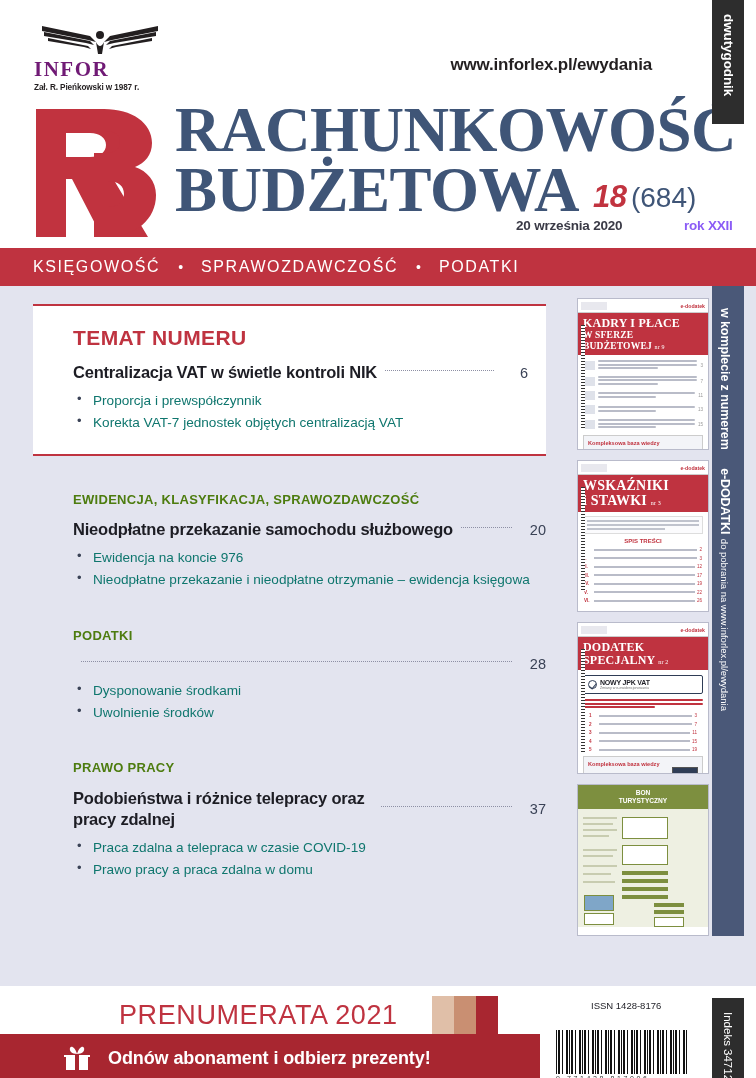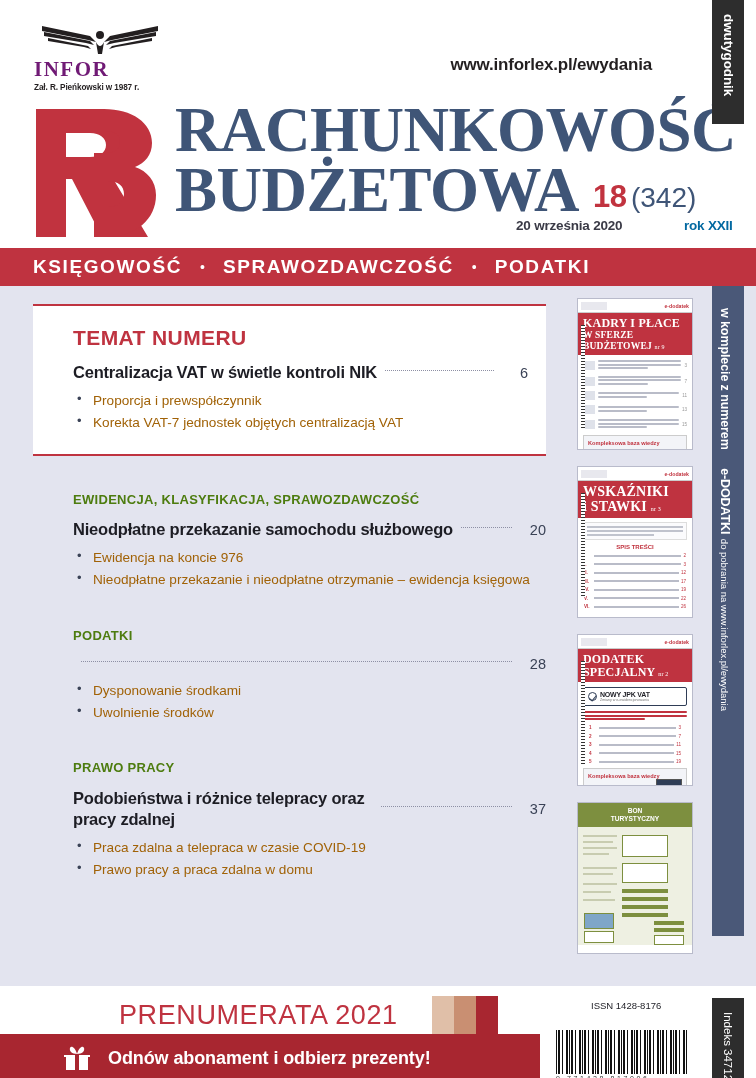--- a/index.html
+++ b/index.html
@@ -43,33 +43,34 @@
     color: #3f5577; letter-spacing: -0.5px;
     white-space: nowrap;
   }
   .title-line2 { display: flex; align-items: flex-end; }
 
   .issue-wrap { margin-left: 14px; padding-bottom: 6px; white-space: nowrap; }
   .issue-no {
     font-family: "Liberation Sans", sans-serif;
     font-weight: bold; font-size: 31px; color: #c1333f;
     letter-spacing: -0.5px;
+    font-style: italic;
   }
   .issue-paren {
     font-family: "Liberation Sans", sans-serif;
     font-size: 28px; color: #3f5577; font-weight: normal;
   }
   .dateline {
     position: absolute; left: 516px; top: 218px;
     font-size: 13.5px; font-weight: bold; color: #3a3a46;
     white-space: nowrap; letter-spacing: -0.2px;
   }
   .rokline {
     position: absolute; left: 684px; top: 218px;
-    font-size: 13.5px; font-weight: bold; color: #0369a1;
+    font-size: 13.5px; font-weight: bold; color: #8b5cf6;
     white-space: nowrap; letter-spacing: -0.2px;
   }
 
   
   .tab-dwutyg {
     position: absolute; right: 12px; top: 0; width: 32px; height: 124px;
     background: #2d2d2d;
   }
   .tab-dwutyg span {
     display: block;
@@ -80,21 +81,21 @@
     white-space: nowrap; letter-spacing: -0.1px;
   }
 
   
   .catbar {
     height: 38px; background: #bf3340;
     display: flex; align-items: center; padding-left: 33px;
     color: #ffffff;
   }
   .catbar .cat {
-    font-size: 19px; font-weight: bold; letter-spacing: 1.6px;
+    font-size: 16px; font-weight: normal; letter-spacing: 1.6px;
   }
   .catbar .dot { margin: 0 18px; font-size: 14px; line-height: 1; }
 
   
   .body { position: relative; height: 700px; background: #e3e4ef; }
 
   .toc { position: absolute; left: 0; top: 0; width: 560px; padding: 0 0 0 0; }
 
   .feature {
     background: #ffffff;
@@ -124,33 +125,33 @@
     flex: 1; border-bottom: 1.5px dotted #8d8fa4;
     margin: 0 8px 5px 8px; min-width: 14px;
   }
   .entry-page {
     font-size: 14.5px; color: #3a4256; width: 26px;
     text-align: right; white-space: nowrap;
   }
 
   ul.bullets { list-style: none; margin: 9px 0 0 0; }
   ul.bullets li {
-    font-size: 13.6px; color: #a16207; line-height: 1.45;
+    font-size: 13.6px; color: #0f766e; line-height: 1.45;
     position: relative; padding-left: 20px; margin-bottom: 2px;
   }
   ul.bullets li::before {
     content: "•"; position: absolute; left: 4px; top: -1px;
     color: #3a4256; font-size: 13px;
   }
 
   
   .thumbs { position: absolute; left: 577px; top: 12px; width: 116px; }
   .thumb {
-    width: 116px; height: 152px; background: #ffffff;
-    border: 1px solid #b9bbcb; margin-bottom: 16px;
+    width: 132px; height: 152px; background: #ffffff;
+    border: 1px solid #b9bbcb; margin-bottom: 10px;
     position: relative; overflow: hidden; font-size: 5px;
   }
   .th-top {
     height: 14px; display: flex; align-items: center;
     justify-content: space-between; padding: 0 3px;
     border-bottom: 0.5px solid #ccc;
   }
   .th-mini-logo { width: 26px; height: 8px; background: #e8e8ee; }
   .th-edod {
     font-size: 5.2px; font-weight: bold; color: #c1333f;
@@ -296,21 +297,21 @@
                C124 116 104 134 74 134 H62 V104 H76 C86 104 92 99 92 91 C92 83 86 78 76 78 H62 V50 H74
                C83 50 88 46 88 39 C88 32 83 28 74 28 H62 V6 Z" fill="#c1333f"></path>
     </svg>
 
     <div class="titleblock">
       <div class="title-line">RACHUNKOWOŚĆ</div>
       <div class="title-line2">
         <div class="title-line">BUDŻETOWA</div>
         <div class="issue-wrap">
           <span class="issue-no">18</span>
-          <span class="issue-paren">(342)</span>
+          <span class="issue-paren">(684)</span>
         </div>
       </div>
     </div>
 
     <div class="dateline">20 września 2020</div>
     <div class="rokline">rok XXII</div>
 
     <div class="tab-dwutyg">
       <span>dwutygodnik</span>
     </div>

